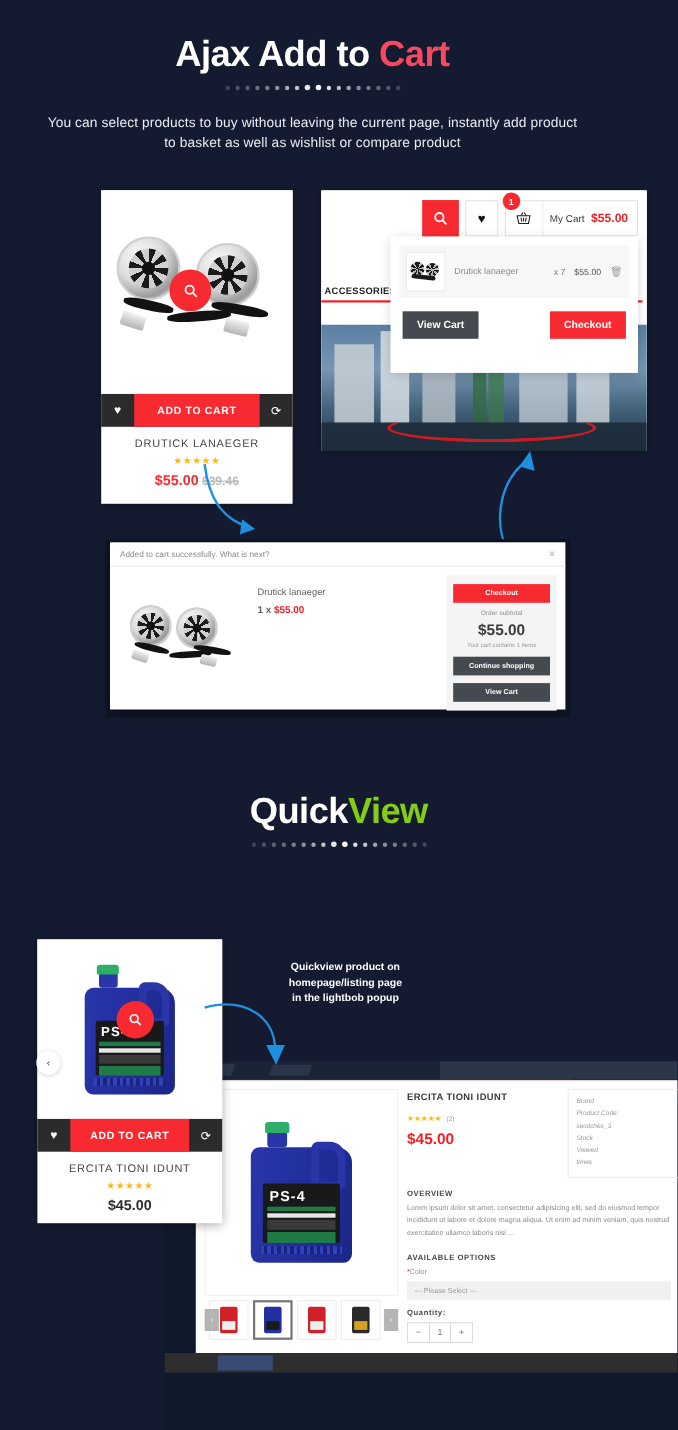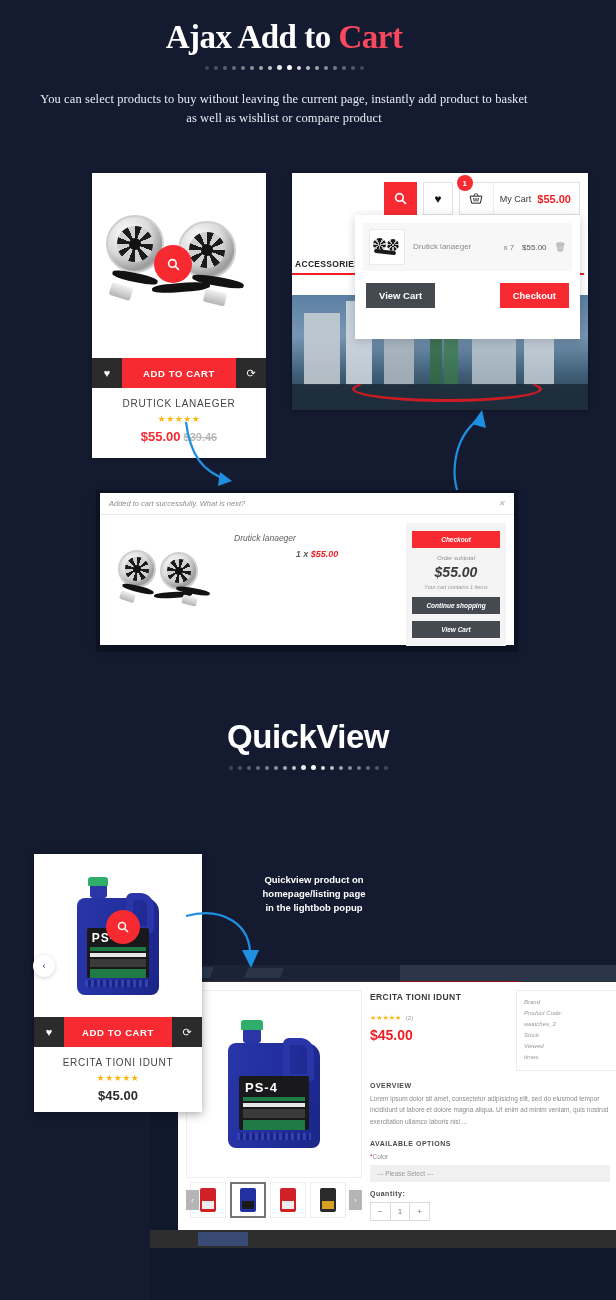--- a/index.html
+++ b/index.html
@@ -13,21 +13,21 @@
   .page { position: relative; width: 616px; height: 1300px; }
 
   
   .sec-title {
     text-align: center;
     font-weight: bold;
     color: #ffffff;
     letter-spacing: -0.5px;
   }
   .sec-title .accent1 { color: #f8485e; }
-  .sec-title .accent2 { color: #ffffff; }
+  .sec-title .accent2 { color: #84cc16; }
 
   .dots {
     display: flex; justify-content: center; align-items: center;
     gap: 5px; margin-top: 9px;
   }
   .dots i {
     display: block; width: 4px; height: 4px; border-radius: 50%;
     background: #ffffff;
   }
 
@@ -153,28 +153,28 @@
   .btn-dark { background: #454a50; color: #fff; font-size: 9.5px; font-weight: bold;
     padding: 7px 13px; }
   .btn-red { background: #f72a32; color: #fff; font-size: 9.5px; font-weight: bold;
     padding: 7px 13px; }
   .nav-accessories { position:absolute; font-size: 8.5px; font-weight: bold; color: #242424;
     letter-spacing: 0.3px; }
   .nav-rule { position: absolute; height: 1.5px; background: #f01e23; }
   .city-strip { position: absolute; overflow:hidden; }
 
   
-  .succ { position: absolute; background: #fff; box-shadow: 0 3px 14px rgba(0,0,0,.3); font-style: italic; }
+  .succ { position: absolute; background: #fff; box-shadow: 0 3px 14px rgba(0,0,0,.3); }
   .succ-bar { display:flex; align-items:center; justify-content: space-between;
     border-bottom: 1px solid #e9e9e9; padding: 6px 9px; }
   .succ-bar .t { font-size: 7.5px; color: #8d8d8d; }
   .succ-bar .x { font-size: 8px; color: #b0b0b0; }
   .succ-body { display: flex; padding: 8px; gap: 6px; }
   .succ-name { font-size: 8.5px; color: #5f5f5f; }
-  .succ-qty { font-size: 9px; color: #5f5f5f; font-weight: bold; margin-top: 6px; text-align: center; }
+  .succ-qty { font-size: 9px; color: #5f5f5f; font-weight: bold; margin-top: 6px; }
   .succ-qty b { color: #f01e23; }
   .succ-right { background: #f4f4f4; width: 100px; padding: 8px 6px; text-align:center; }
   .succ-right .ck { background:#f72a32; color:#fff; font-size:6.5px; font-weight:bold; padding:5px 0; }
   .succ-right .lbl { font-size:6px; color:#909090; margin-top:7px; }
   .succ-right .tot { font-size:14px; font-weight:bold; color:#3a3a3a; margin-top:3px; }
   .succ-right .sml { font-size:5.5px; color:#9a9a9a; margin-top:4px; }
   .succ-right .db { background:#454a50; color:#fff; font-size:6.5px; font-weight:bold; padding:5px 0; margin-top:7px; }
 
   
   .qvpop { position: absolute; background: #fff; }
@@ -208,21 +208,21 @@
     background:#fff; box-shadow: 0 1px 4px rgba(0,0,0,.18);
     display:flex; align-items:center; justify-content:center;
     font-size: 9px; color:#2a3050;
   }
 </style>
 </head>
 <body>
 
 <div class="page">
 
-  <div style="position:absolute;left:0;top:19px;width:568px;font-family:Liberation Serif, serif;">
+  <div style="position:absolute;left:0;top:30px;width:568px;">
     <div class="sec-title" style="font-size:33px;">
       <span>Ajax Add to </span><span class="accent1">Cart</span>
     </div>
     <div class="dots">
       <i style="opacity:.18"></i>
         <i style="opacity:.24"></i>
         <i style="opacity:.3"></i>
         <i style="opacity:.36"></i>
       <i style="opacity:.44"></i>
         <i style="opacity:.52"></i>

